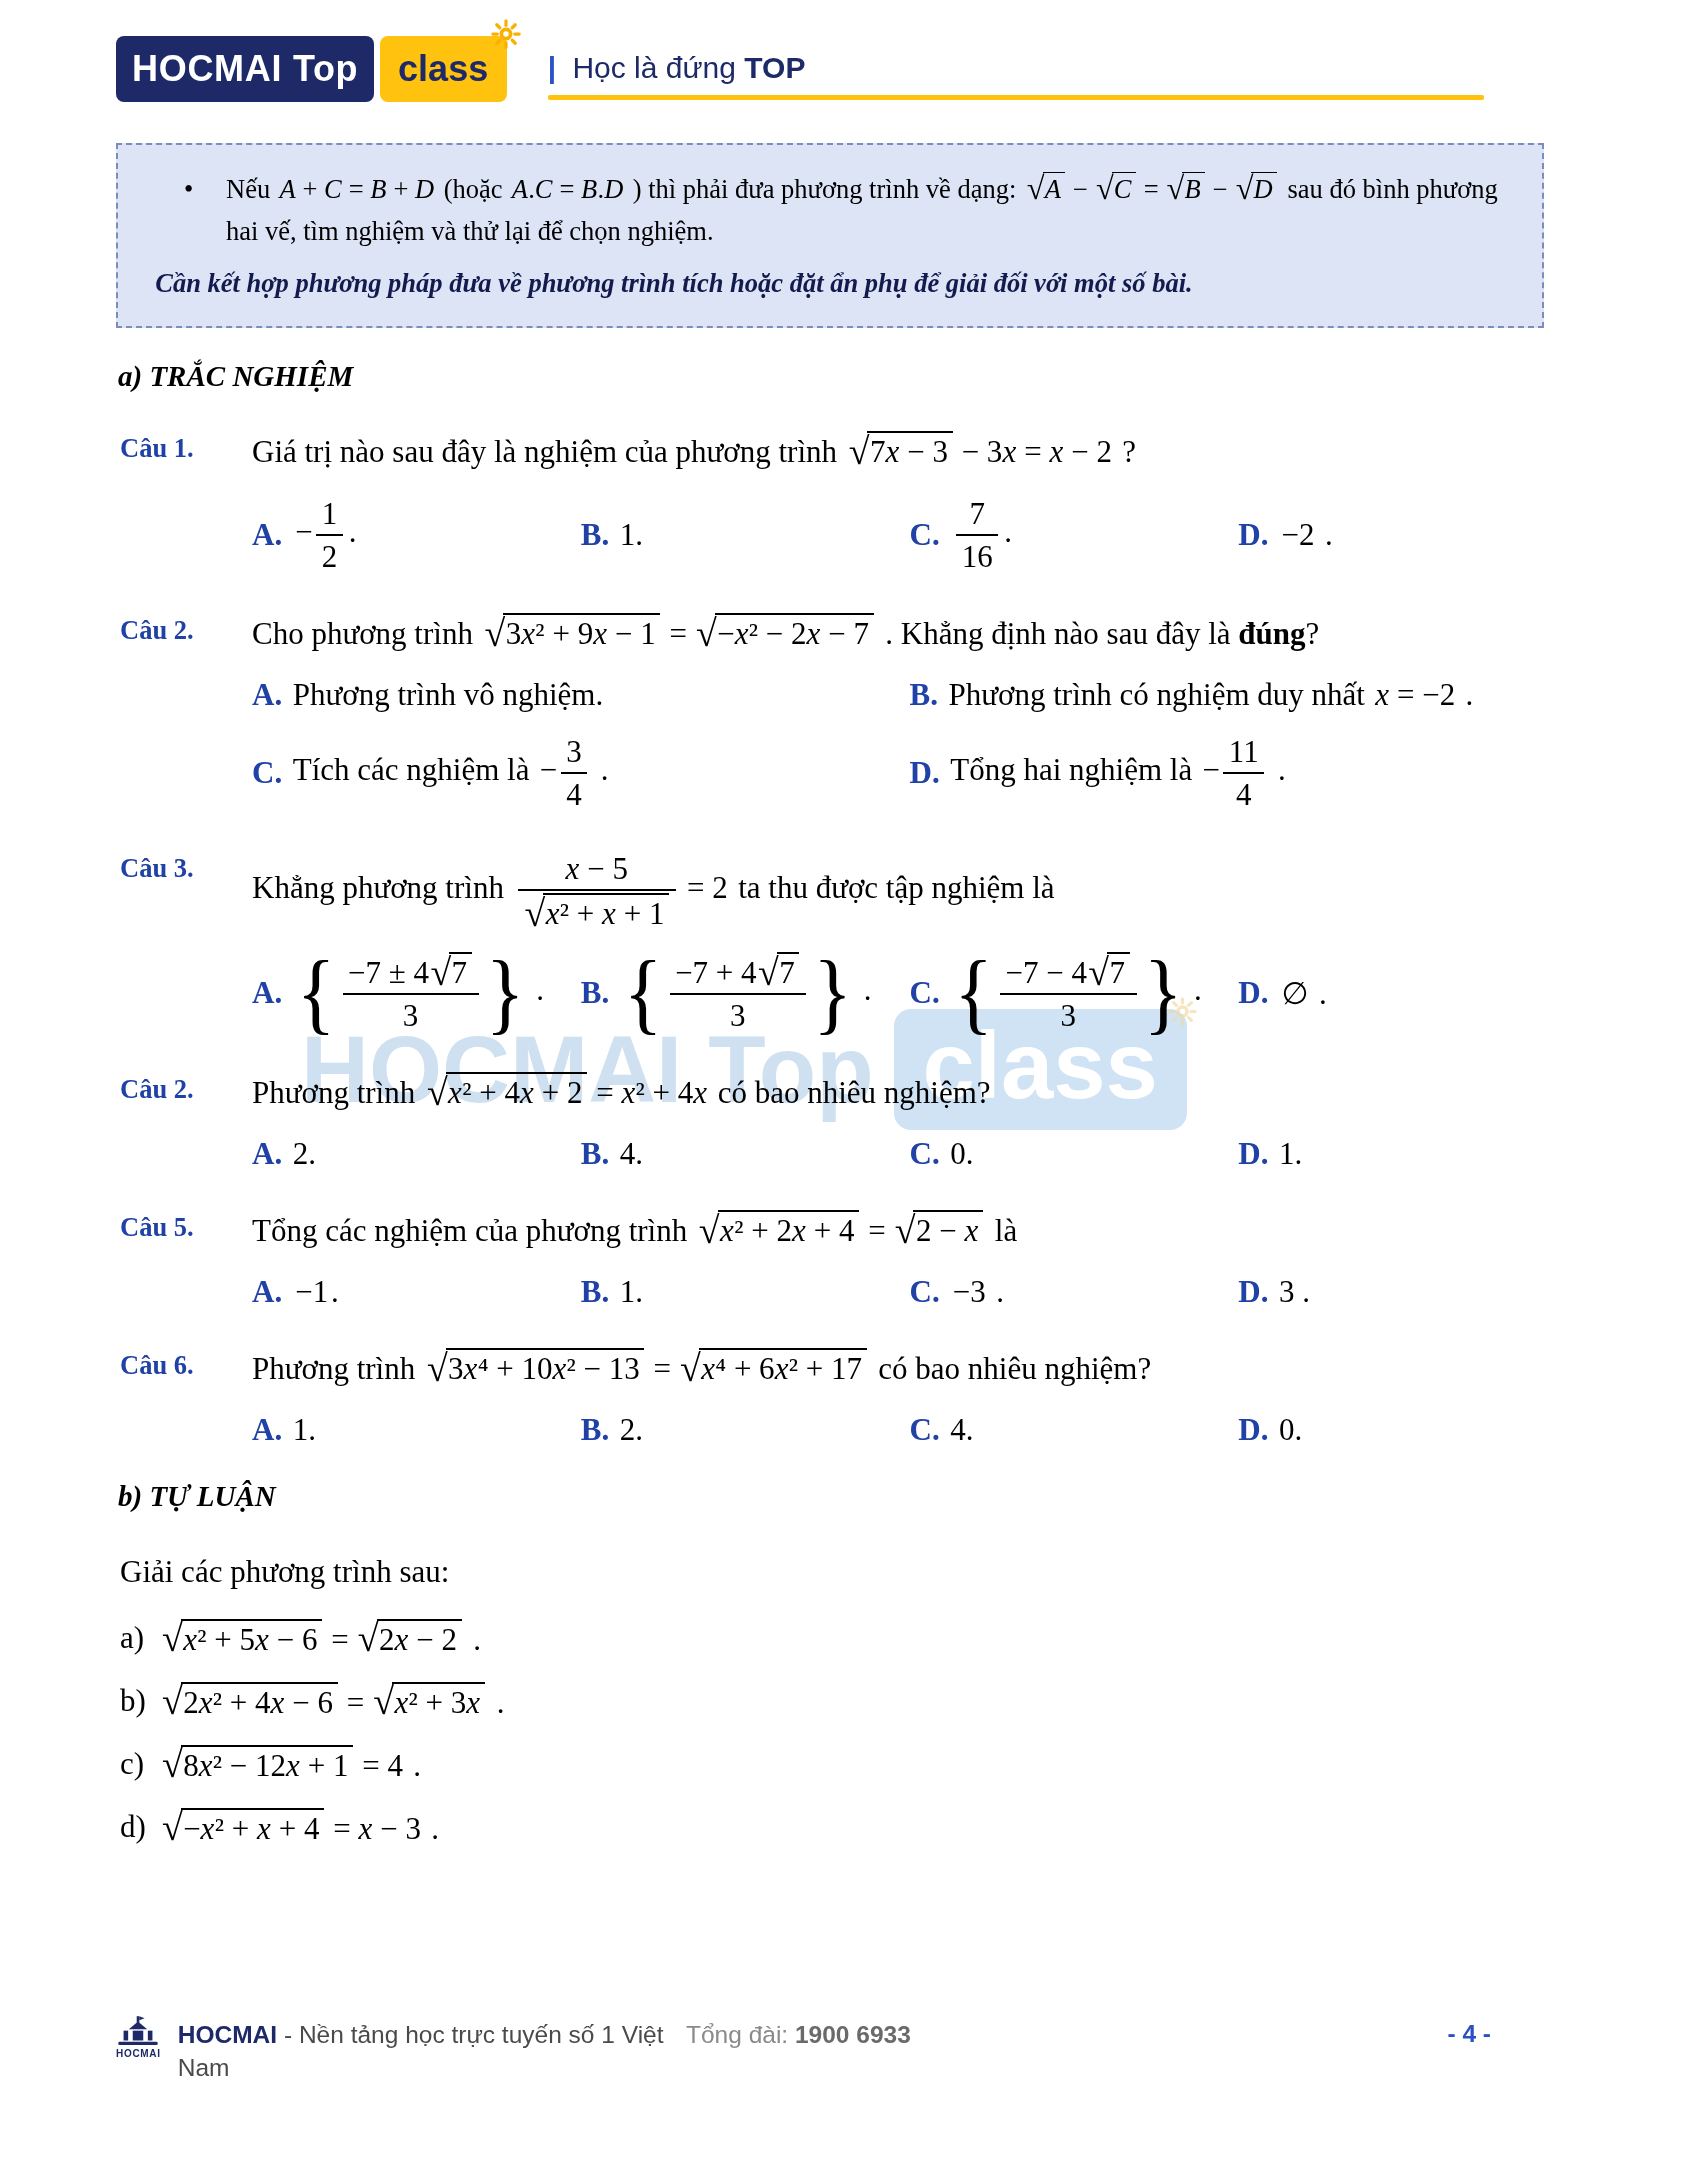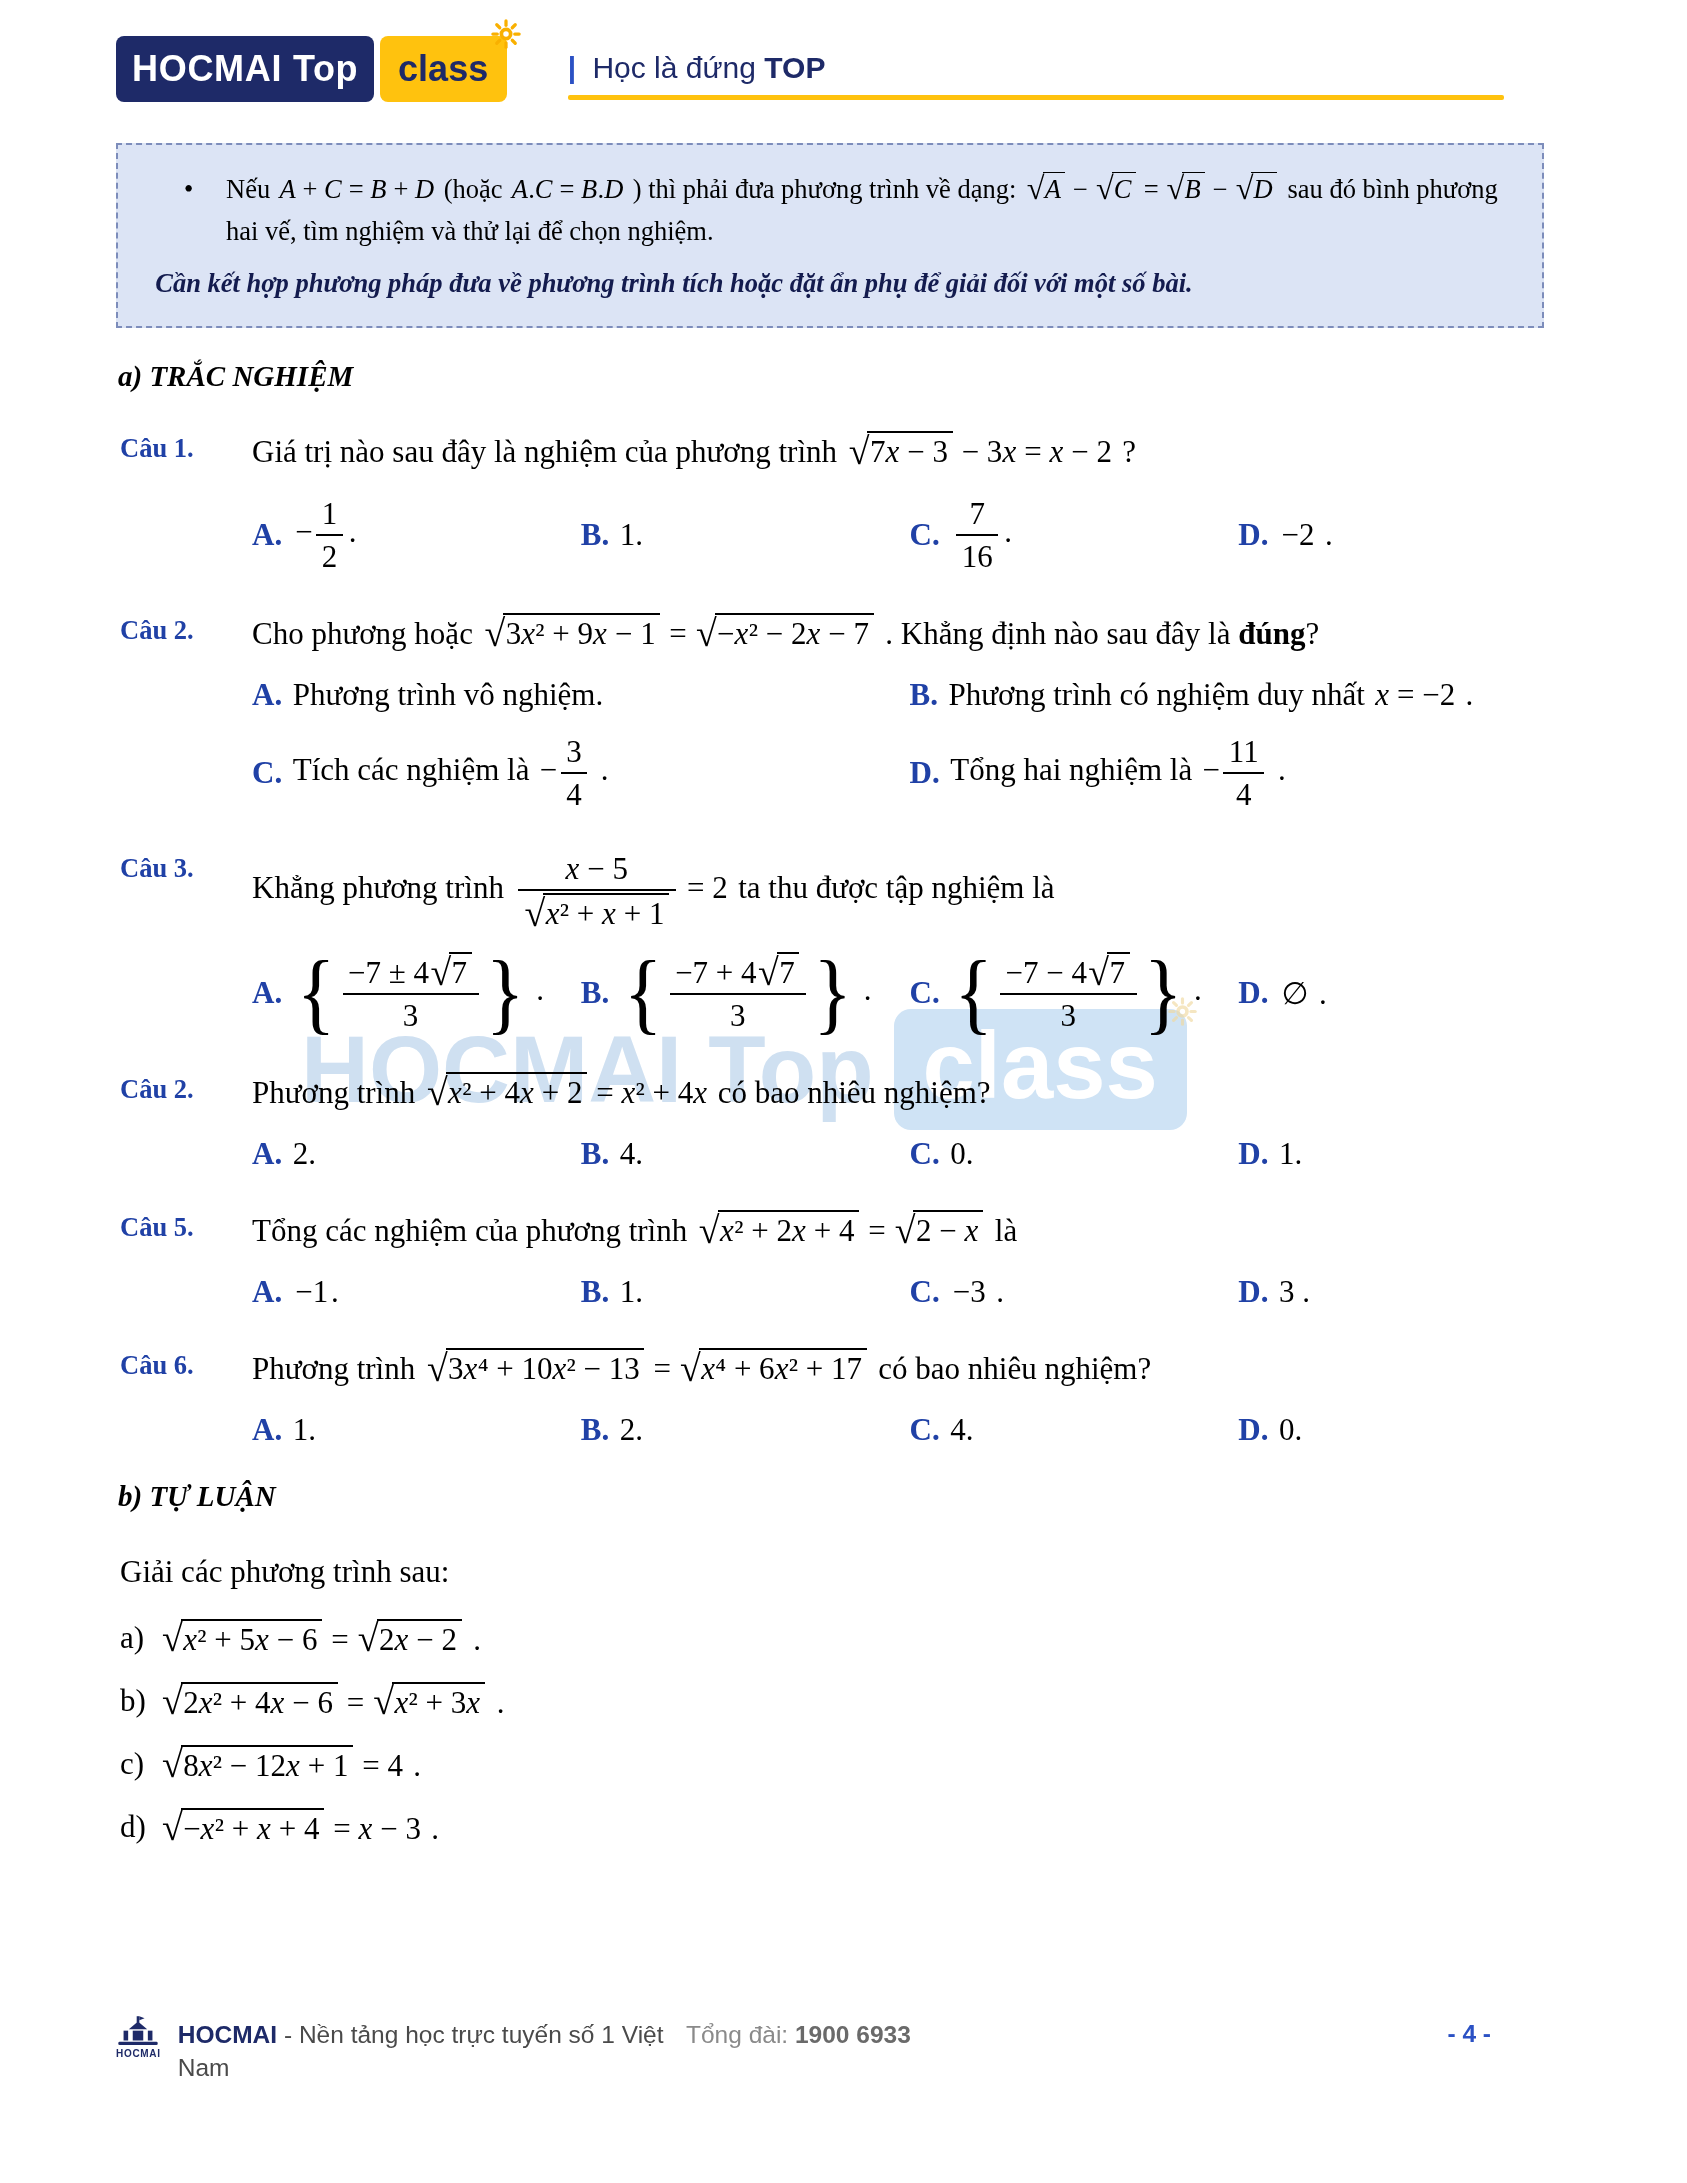--- a/index.html
+++ b/index.html
@@ -15,21 +15,21 @@
   .main{position:relative;z-index:1;}
 
   
   .header{display:flex;align-items:flex-start;padding:36px 0 0 116px;}
   .logo{display:flex;align-items:center;position:relative;font-family:"Liberation Sans",sans-serif;}
   .logo-main{background:var(--navy);color:#fff;font-weight:800;font-size:36px;
              padding:12px 16px;border-radius:8px;letter-spacing:0.7px;white-space:nowrap;}
   .logo-badge{background:var(--yellow);color:var(--navy);font-weight:800;font-size:36px;
               padding:12px 18.5px;border-radius:8px;margin-left:5.3px;position:relative;white-space:nowrap;}
   .logo-gear{position:absolute;top:-17px;right:-14.6px;}
-  .tagline{margin-left:61px;padding-top:14.6px;font-family:"Liberation Sans",sans-serif;
+  .tagline{margin-left:41px;padding-top:14.6px;font-family:"Liberation Sans",sans-serif;
            font-size:30px;color:var(--navy);width:936px;}
   .tagline .bar{color:var(--page-blue);font-weight:700;margin-right:8px;}
   .tagline b{font-weight:800;}
   .yellow-line{height:4.6px;background:var(--yellow);margin-top:10.6px;border-radius:2px;}
 
   
   .note-box{margin:41px 143px 0 116px;background:var(--note-bg);
             border:2px dashed var(--note-border);padding:24px 28px 21px 28px;
             font-size:26.5px;line-height:1.58;}
   .bullet-line{display:flex;padding-left:38px;}
@@ -184,21 +184,21 @@
             <div class="opt">
               <span class="opt-label">D.</span>
               <span class="opt-body"><span class="math">−2</span><span class="pt"> .</span></span>
             </div>
           </div>
         </div>
       </div>
       <div class="question">
         <div class="q-label">Câu 2.</div>
         <div class="q-body">
-          <div class="q-prompt"><span class="pt">Cho phương hoặc </span><span class="math"><span class="sqrt">
+          <div class="q-prompt"><span class="pt">Cho phương trình </span><span class="math"><span class="sqrt">
                 <span class="vinc">3<i>x</i>² + 9<i>x</i> − 1</span>
               </span> = <span class="sqrt">
                 <span class="vinc">−<i>x</i>² − 2<i>x</i> − 7</span>
               </span></span><span class="pt"> . Khẳng định nào sau đây là </span><b class="pb">đúng</b><span class="pt">?</span></div>
           <div class="options cols2">
             <div class="opt">
               <span class="opt-label">A.</span>
               <span class="opt-body"><span class="pt">Phương trình vô nghiệm.</span></span>
             </div>
             <div class="opt">

